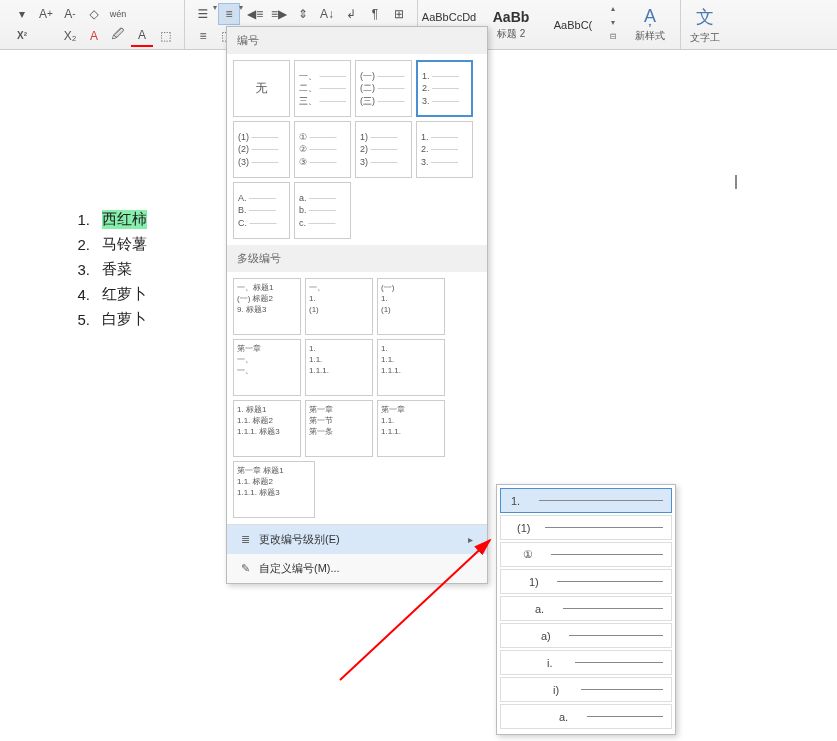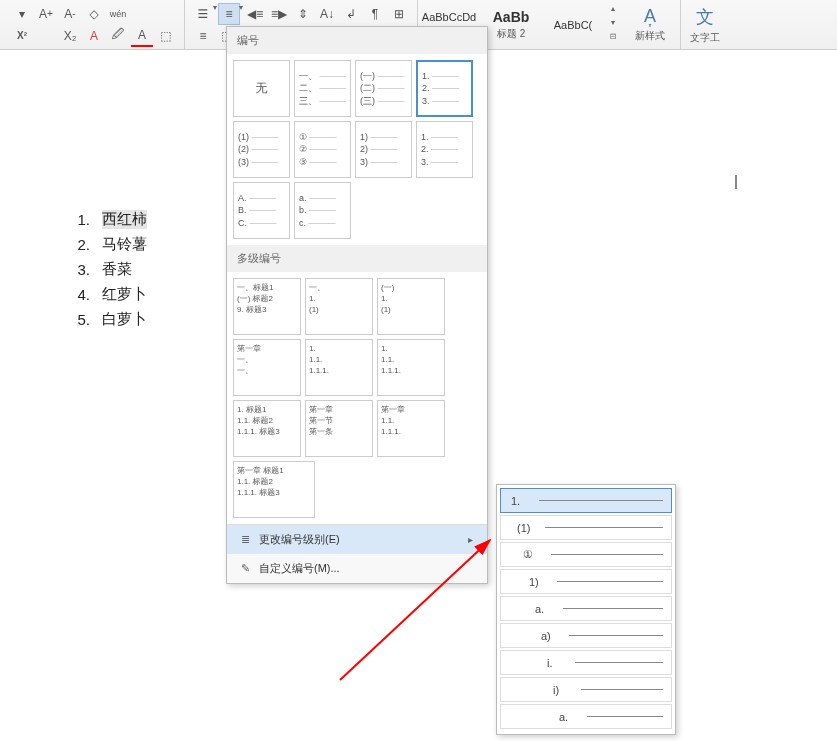--- a/index.html
+++ b/index.html
@@ -23,21 +23,21 @@
     .big-btn { display: flex; flex-direction: column; align-items: center; justify-content: center; width: 48px; height: 46px; cursor: pointer; }
     .big-btn-icon { font-size: 18px; color: #4a7ab0; }
     .big-btn-label { font-size: 10px; color: #555; margin-top: 2px; }
     
     
     .doc-area { position: relative; background: #fff; padding: 20px 0 0 60px; }
     .doc-list { margin-top: 140px; }
     .doc-list-item { display: flex; align-items: center; margin-bottom: 6px; font-size: 15px; color: #222; }
     .doc-num { width: 30px; text-align: right; margin-right: 12px; }
     .doc-text { }
-    .doc-text.selected { background: #e5e5e5; }
+    .doc-text.selected { background: #86efac; }
     
     
     .num-panel { position: absolute; top: 26px; left: 226px; width: 262px; background: #0ea5e9; border: 1px solid #bbb; box-shadow: 2px 2px 6px rgba(0,0,0,0.2); z-index: 10; }
     .panel-header { padding: 6px 10px; font-size: 11px; color: #666; background: #f0f0f0; }
     .panel-grid { display: flex; flex-wrap: wrap; padding: 6px; gap: 4px; background: #fff; }
     .num-option { width: 57px; height: 57px; border: 1px solid #ccc; background: #fff; cursor: pointer; padding: 4px; font-size: 9px; color: #555; display: flex; flex-direction: column; justify-content: center; }
     .num-option.selected { border: 2px solid #4a90d0; }
     .num-option.none { align-items: center; font-size: 12px; }
     .num-line { white-space: nowrap; overflow: hidden; line-height: 1.4; }
     .num-line .dash { color: #bbb; }

